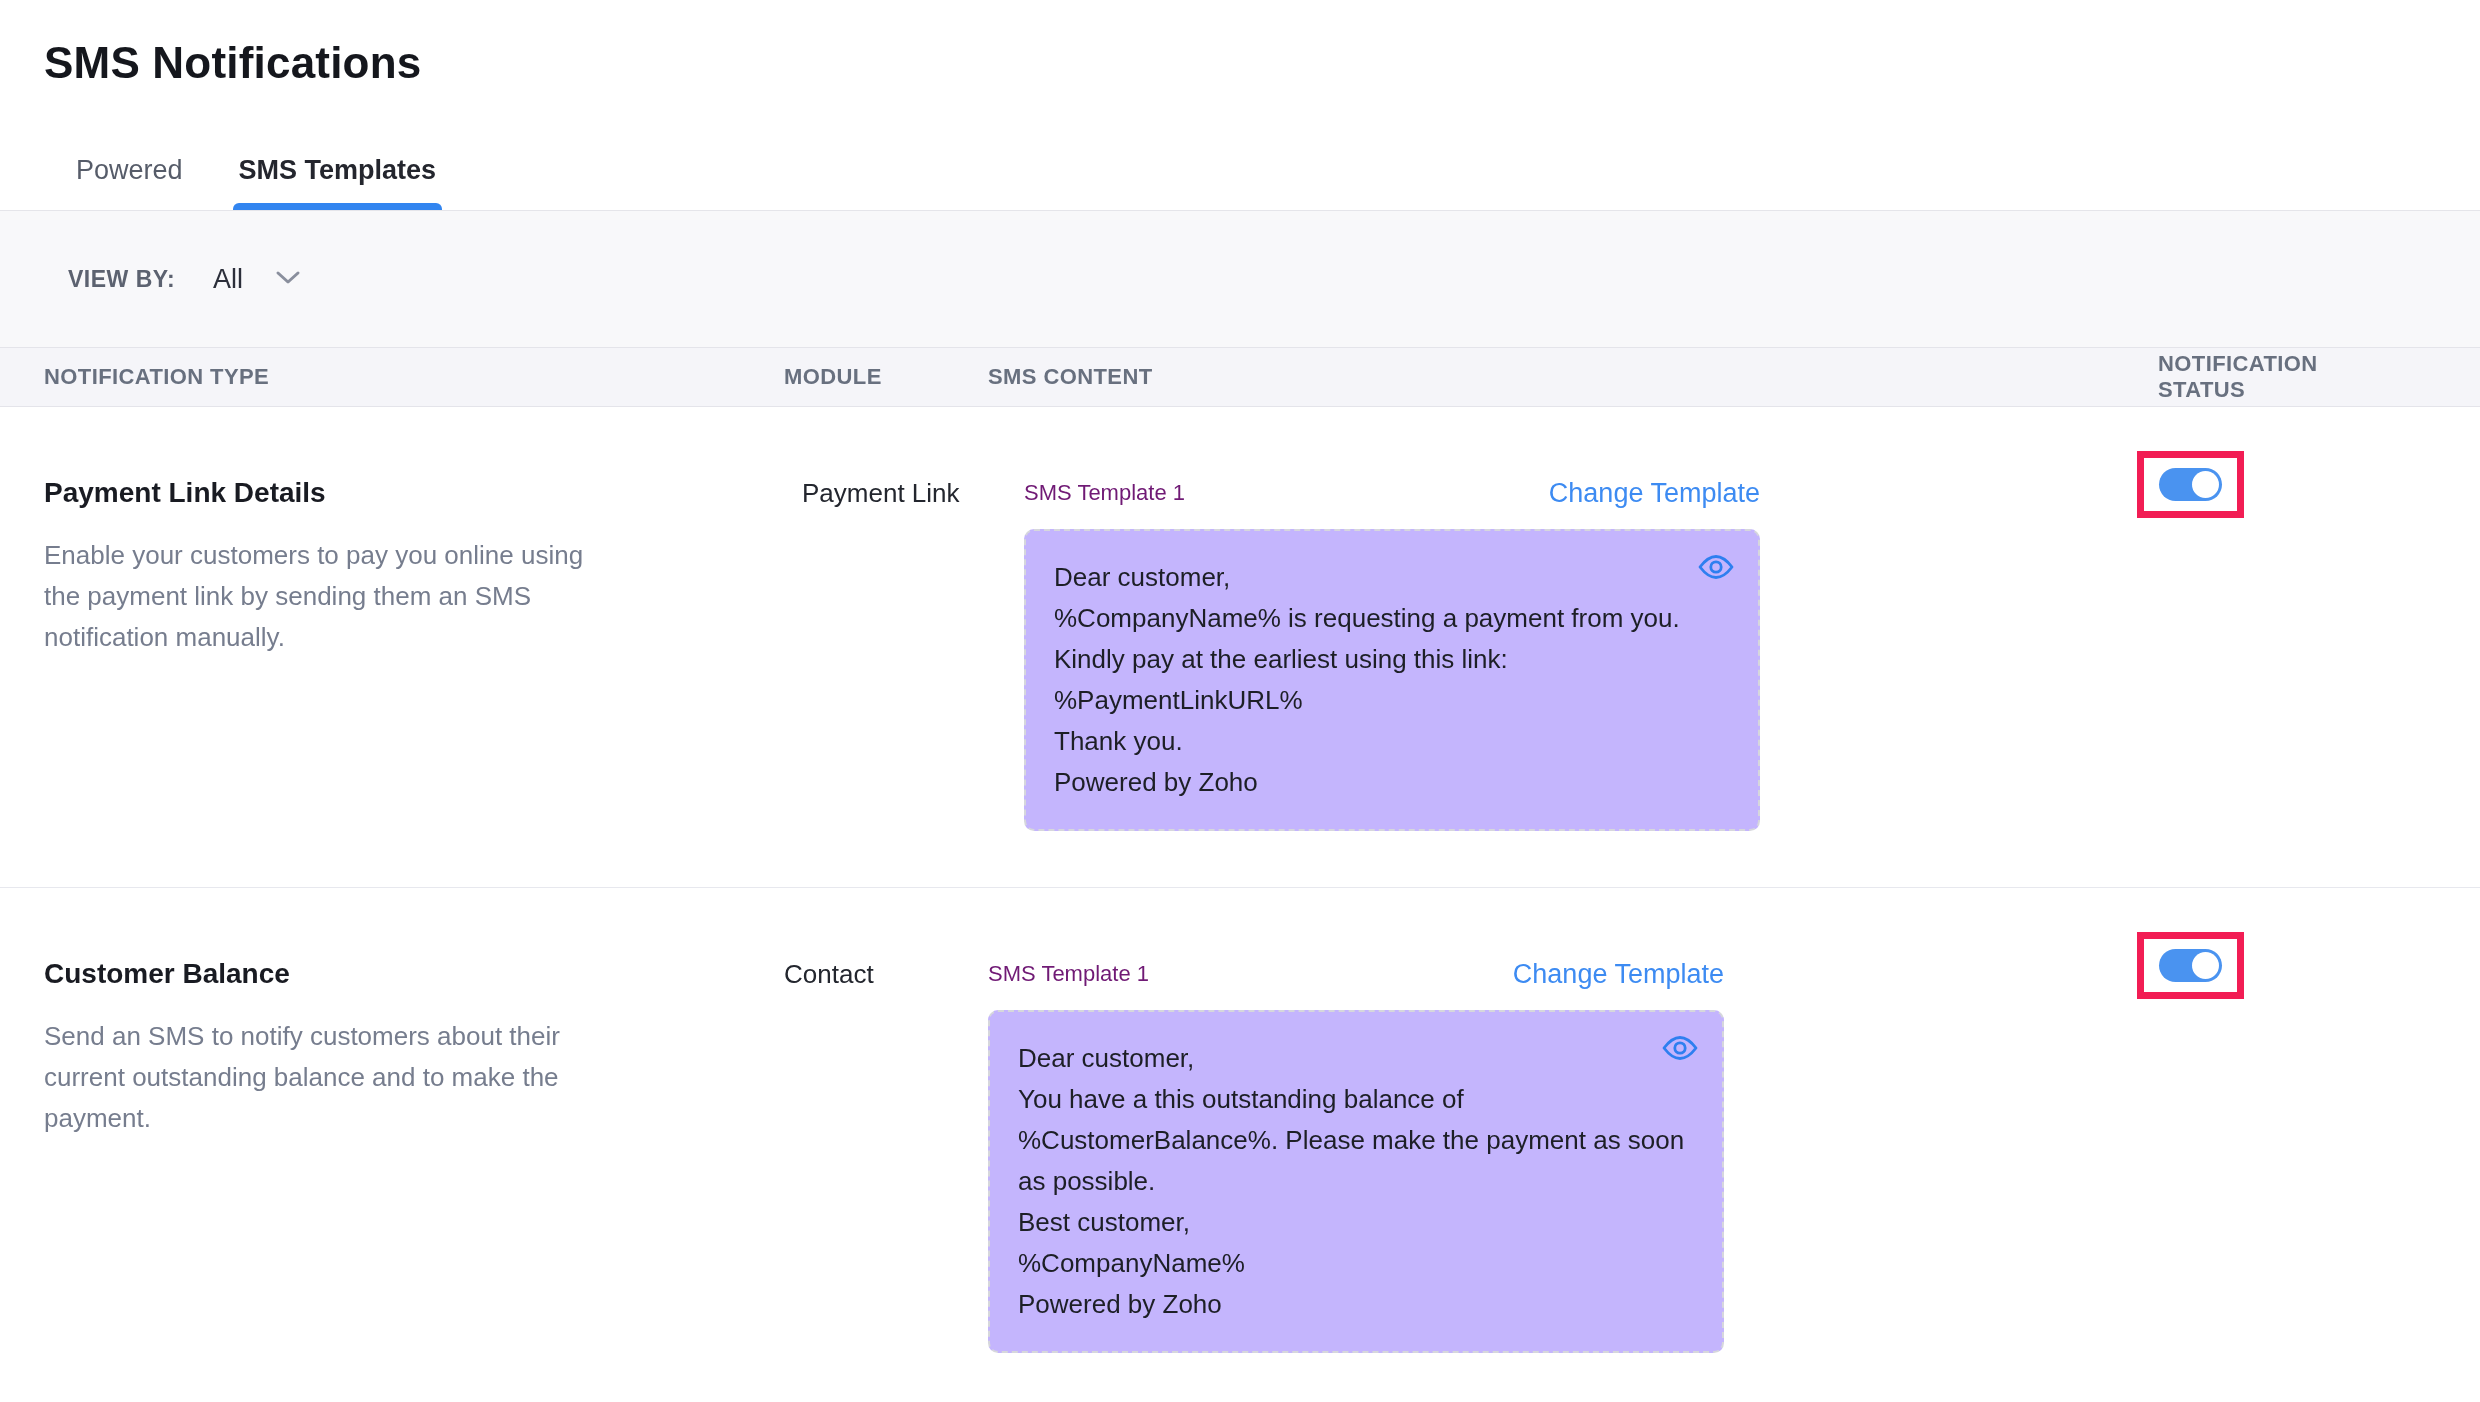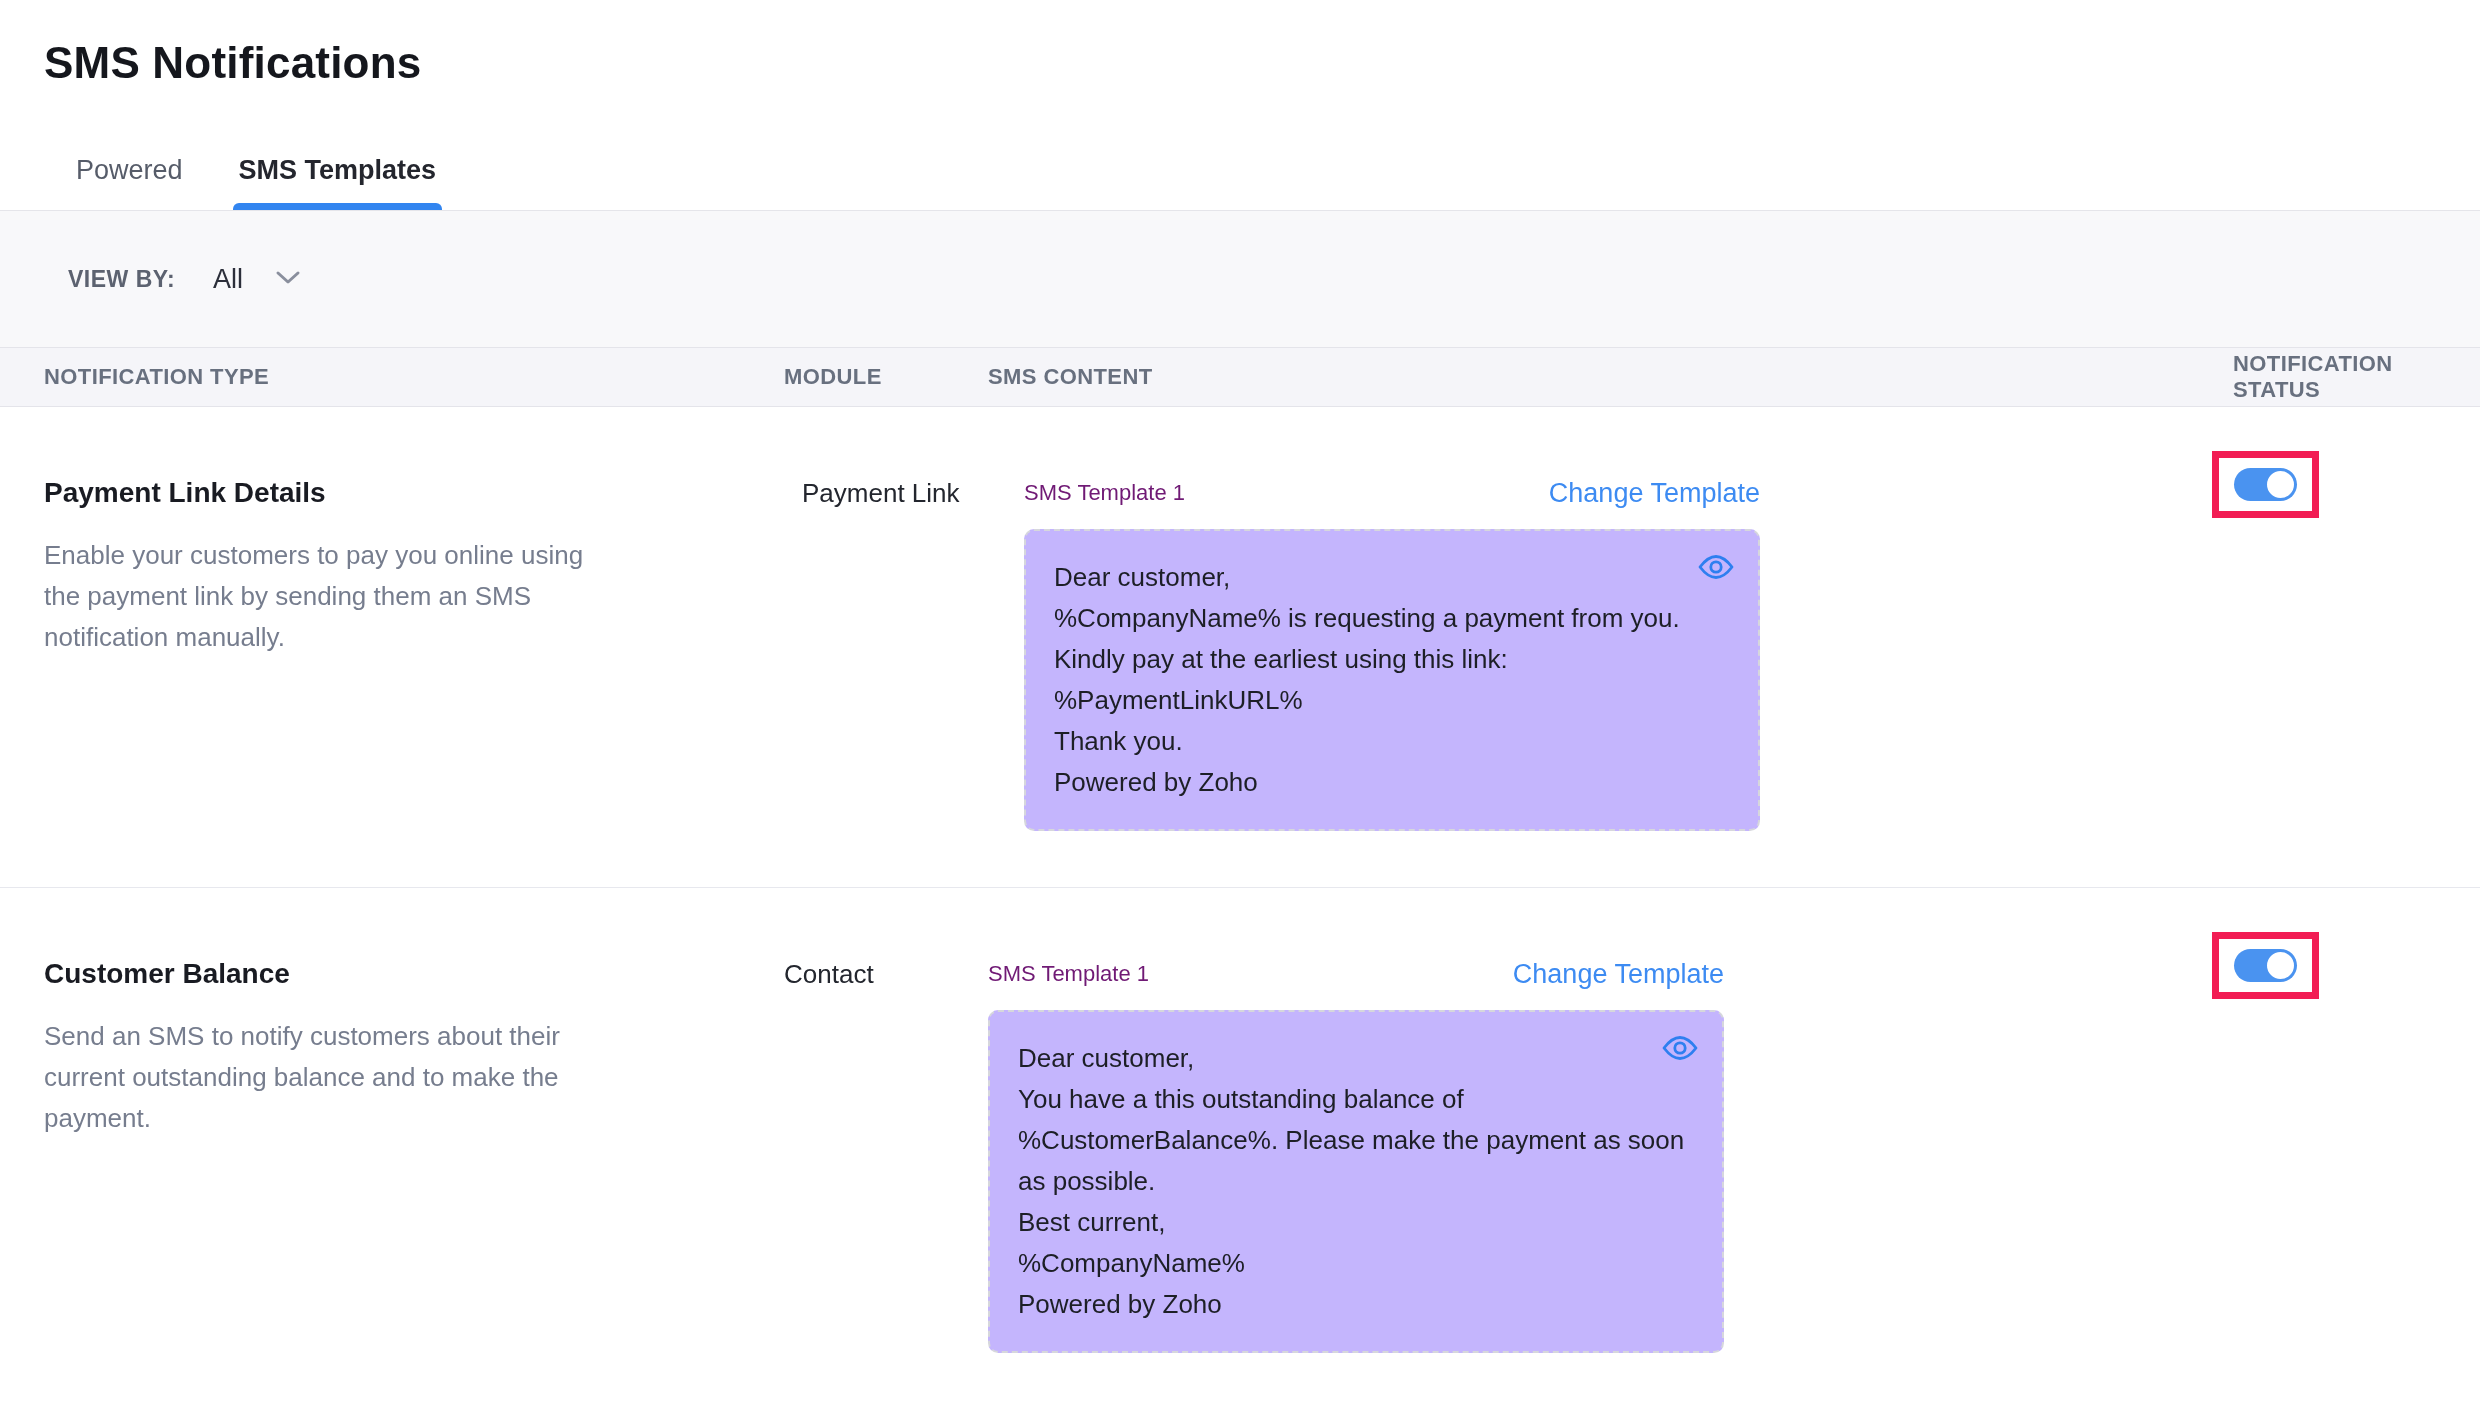--- a/index.html
+++ b/index.html
@@ -48,21 +48,21 @@
     display: inline-flex; align-items: center; gap: 32px;
     margin-left: 38px; cursor: pointer;
   }
   .filter-value { font-size: 27px; color: #2c2f3a; }
   .chev { display: inline-block; }
 
   
   .grid-cols {
     display: grid;
     grid-template-columns: 740px 204px 1fr 247px;
-    padding-left: 44px; 
+    padding-left: 44px; padding-right: 75px;
   }
   .table-head {
     height: 60px; background: #f5f5f9;
     border-top: 1px solid #e4e4ea; border-bottom: 1px solid #e4e4ea;
     align-items: center;
   }
   .th {
     font-size: 22px; font-weight: 700; color: #68707f;
     letter-spacing: 0.4px; text-transform: uppercase;
   }
@@ -195,21 +195,21 @@
     <div class="template-row">
       <span class="template-name">SMS Template 1</span>
       <a class="change-link">Change Template</a>
     </div>
     <div class="sms-box">
       <div class="sms-lines">
           <div>Dear customer,</div>
           <div>You have a this outstanding balance of</div>
           <div>%CustomerBalance%. Please make the payment as soon</div>
           <div>as possible.</div>
-          <div>Best current,</div>
+          <div>Best customer,</div>
           <div>%CompanyName%</div>
           <div>Powered by Zoho</div>
         </div>
       <button class="eye-btn">
         <svg width="38" height="30" viewBox="0 0 38 30">
           <path d="M3 15 Q11 4.5 19 4.5 Q27 4.5 35 15 Q27 25.5 19 25.5 Q11 25.5 3 15 Z" fill="none" stroke="#2e7ff0" stroke-width="2.8" stroke-linejoin="round"></path>
           <circle cx="19" cy="15" r="5.2" fill="none" stroke="#2e7ff0" stroke-width="2.8"></circle>
         </svg>
       </button>
     </div>

